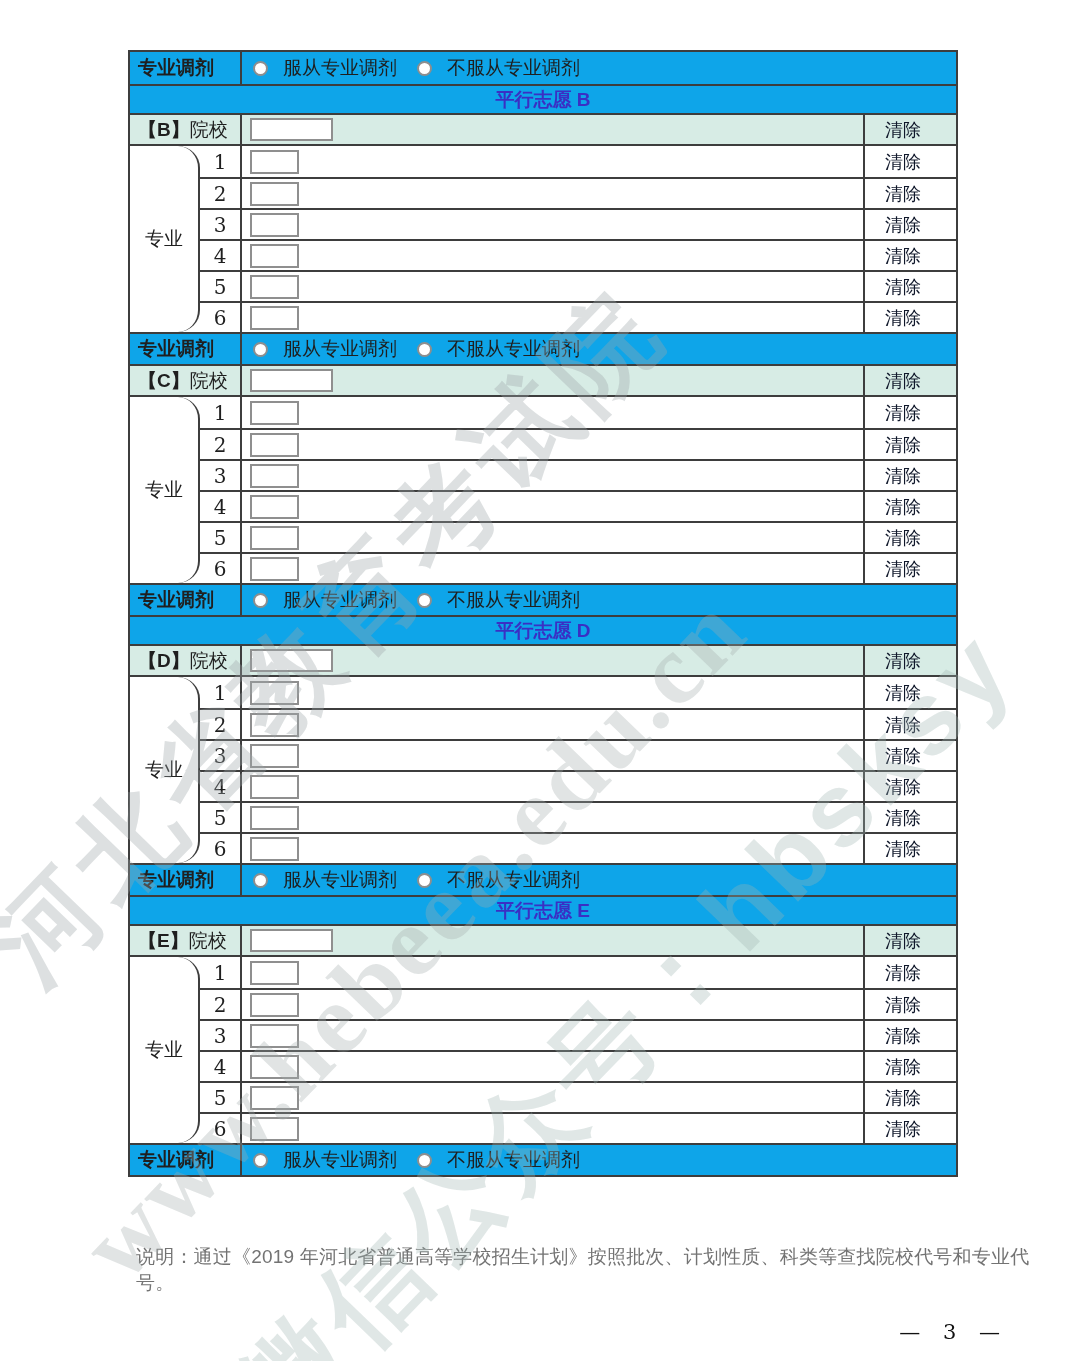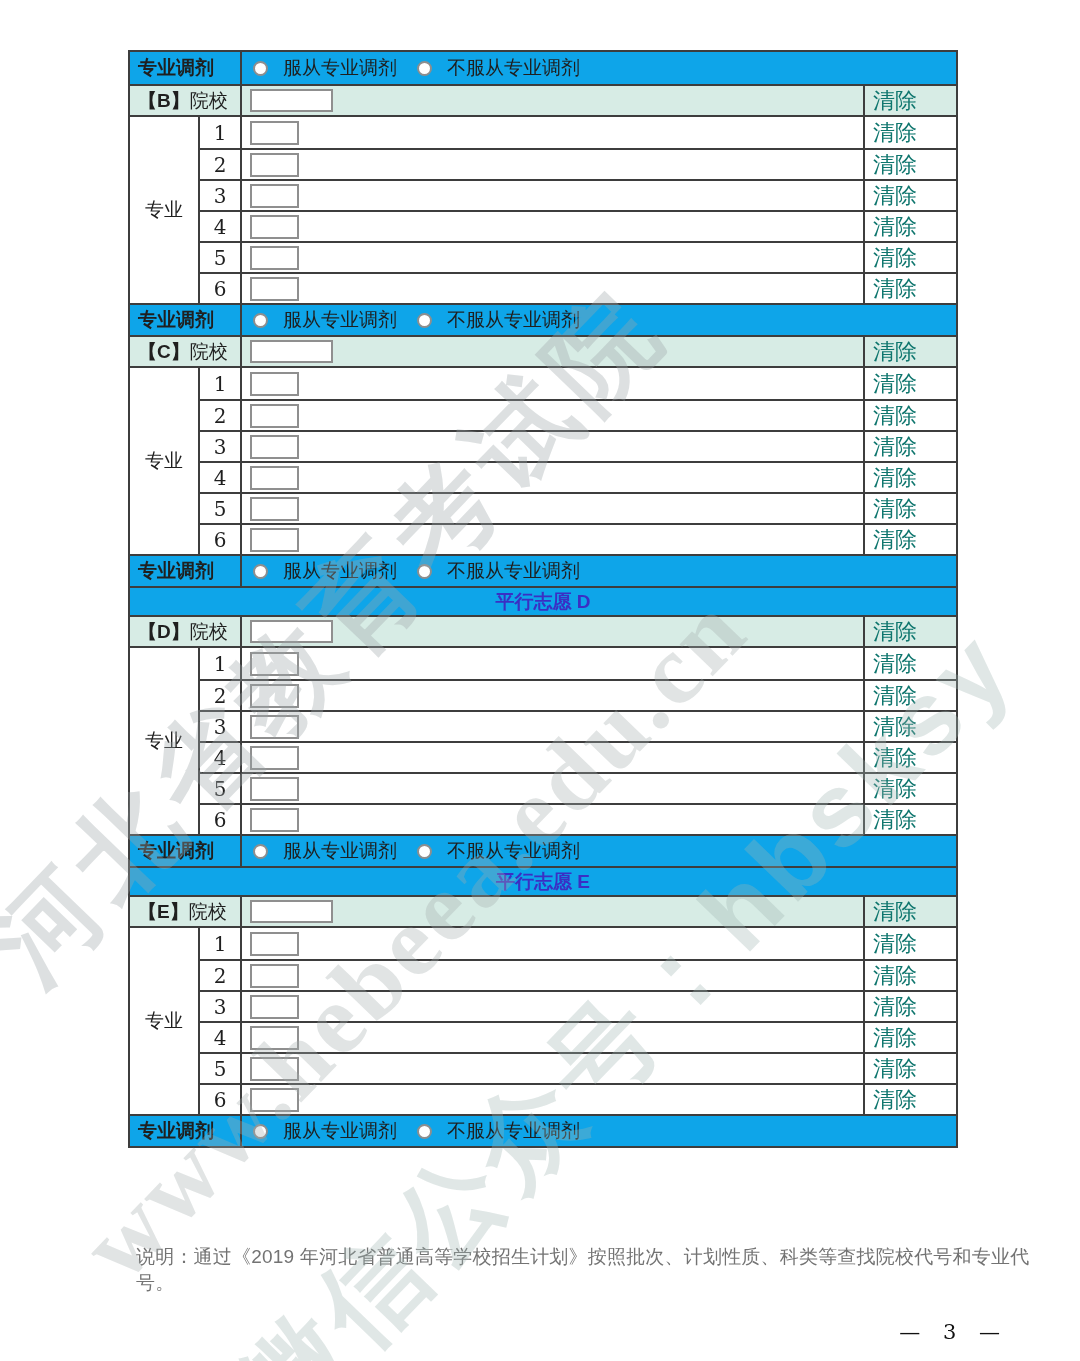--- a/index.html
+++ b/index.html
@@ -12,25 +12,25 @@
   
   .vtable {
     position:absolute; left:128px; top:50px; width:830px;
     border:2px solid #3d3d3d; background:#ffffff;
   }
   .trow { display:flex; align-items:stretch; border-top:2px solid #3d3d3d; background:#0ea5e9; }
   .vtable > .trow:first-child { border-top:none; }
 
   .c { display:flex; align-items:center; }
   .lblw  { width:112px; border-right:2px solid #3d3d3d; padding-left:8px; font-size:19px; }
-  .mlabel{ width:70px;  border-right:2px solid #3d3d3d; justify-content:center; font-size:19px; }
+  .mlabel{ width:70px;  border-right:2px solid #3d3d3d; justify-content:center; font-size:19px;border-radius:22px; }
   .numc  { width:42px;  border-right:2px solid #3d3d3d; justify-content:center;
            font-family:"DejaVu Serif", serif; font-size:20px; }
   .contentc { width:623px; border-right:2px solid #3d3d3d; padding-left:8px; }
-  .clearc { flex:1; padding-left:8px; font-size:22px; color:#0f766e; cursor:pointer; align-items:center; display:flex; }
+  .clearc { flex:1; padding-left:20px; font-size:18px; color:#0f172a; cursor:pointer; align-items:center; display:flex; }
 
   .r-adjust { height:32px; }
   .r-adjust .radios { flex:1; display:flex; align-items:center; padding-left:11px; }
   .bold { font-weight:bold; }
 
   .r-header { height:29px; justify-content:center; align-items:center; display:flex;
               font-size:19px; font-weight:bold; color:#3a2fc4; }
 
   .r-school { height:31px; background:#d7ece5; }
   .r-school .c { background:transparent; }
@@ -83,20 +83,23 @@
   <div class="trow r-adjust">
     <div class="c lblw bold">专业调剂</div>
     <div class="radios">
       <span class="radio"></span>
       <span class="rlabel">服从专业调剂</span>
       <span class="radio gap2"></span>
       <span class="rlabel">不服从专业调剂</span>
     </div>
   </div>
 
+  <div class="trow r-header">
+    <span>平行志愿 B</span>
+  </div>
   <div class="trow r-school">
     <div class="c lblw">
       <b>【B】</b>
         <span>院校</span>
     </div>
     <div class="c contentc">
         <input class="inp school" style="">
       </div>
     <div class="clearc">清除</div>
   </div>

